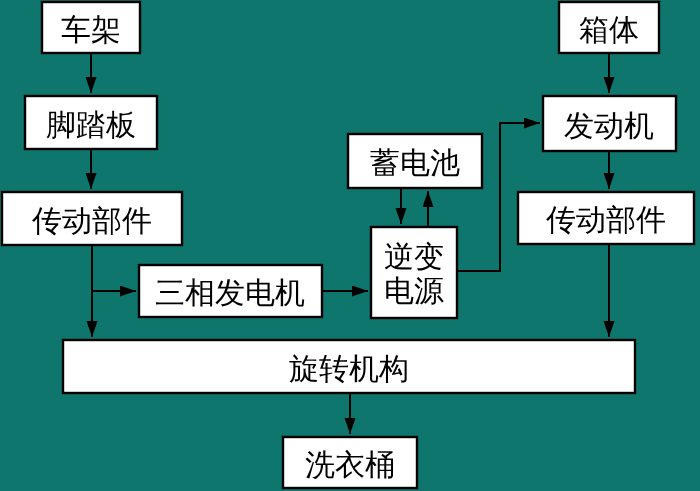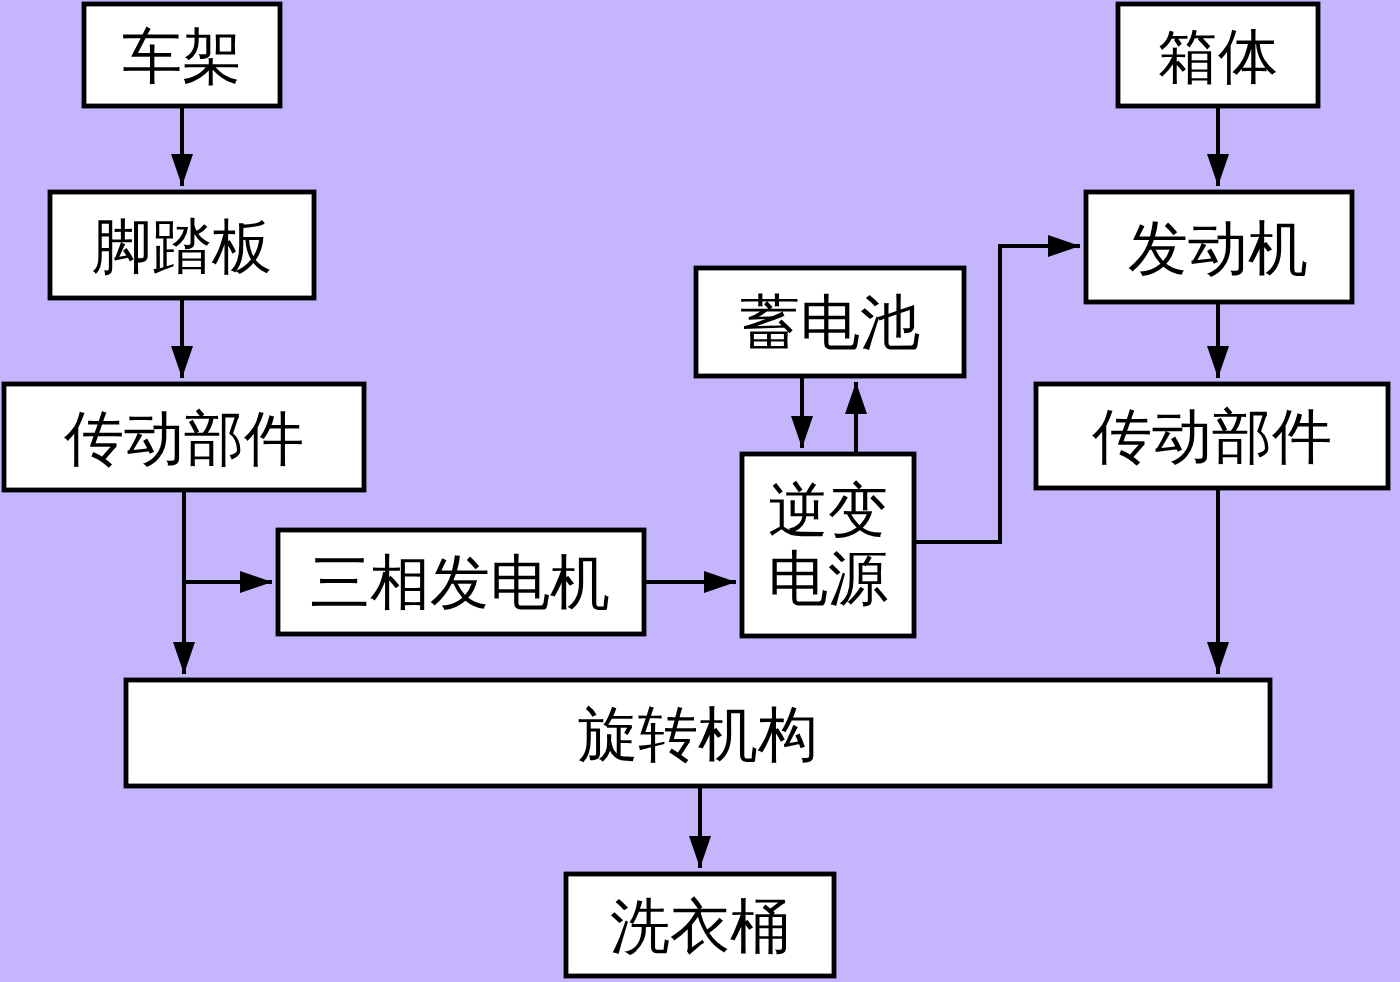--- a/index.html
+++ b/index.html
@@ -4,21 +4,21 @@
 <style>
   html, body {
     margin: 0;
     padding: 0;
     background: #ffffff;
   }
   .stage {
     position: relative;
     width: 700px;
     height: 491px;
-    background: #c4b5fd;
+    background: #0f766e;
     font-family: "Liberation Serif", "DejaVu Serif", serif;
   }
   svg { display: block; }
   .node-rect {
     fill: #ffffff;
     stroke: #000000;
     stroke-width: 2.4;
   }
   .node-label {
     fill: #000000;

